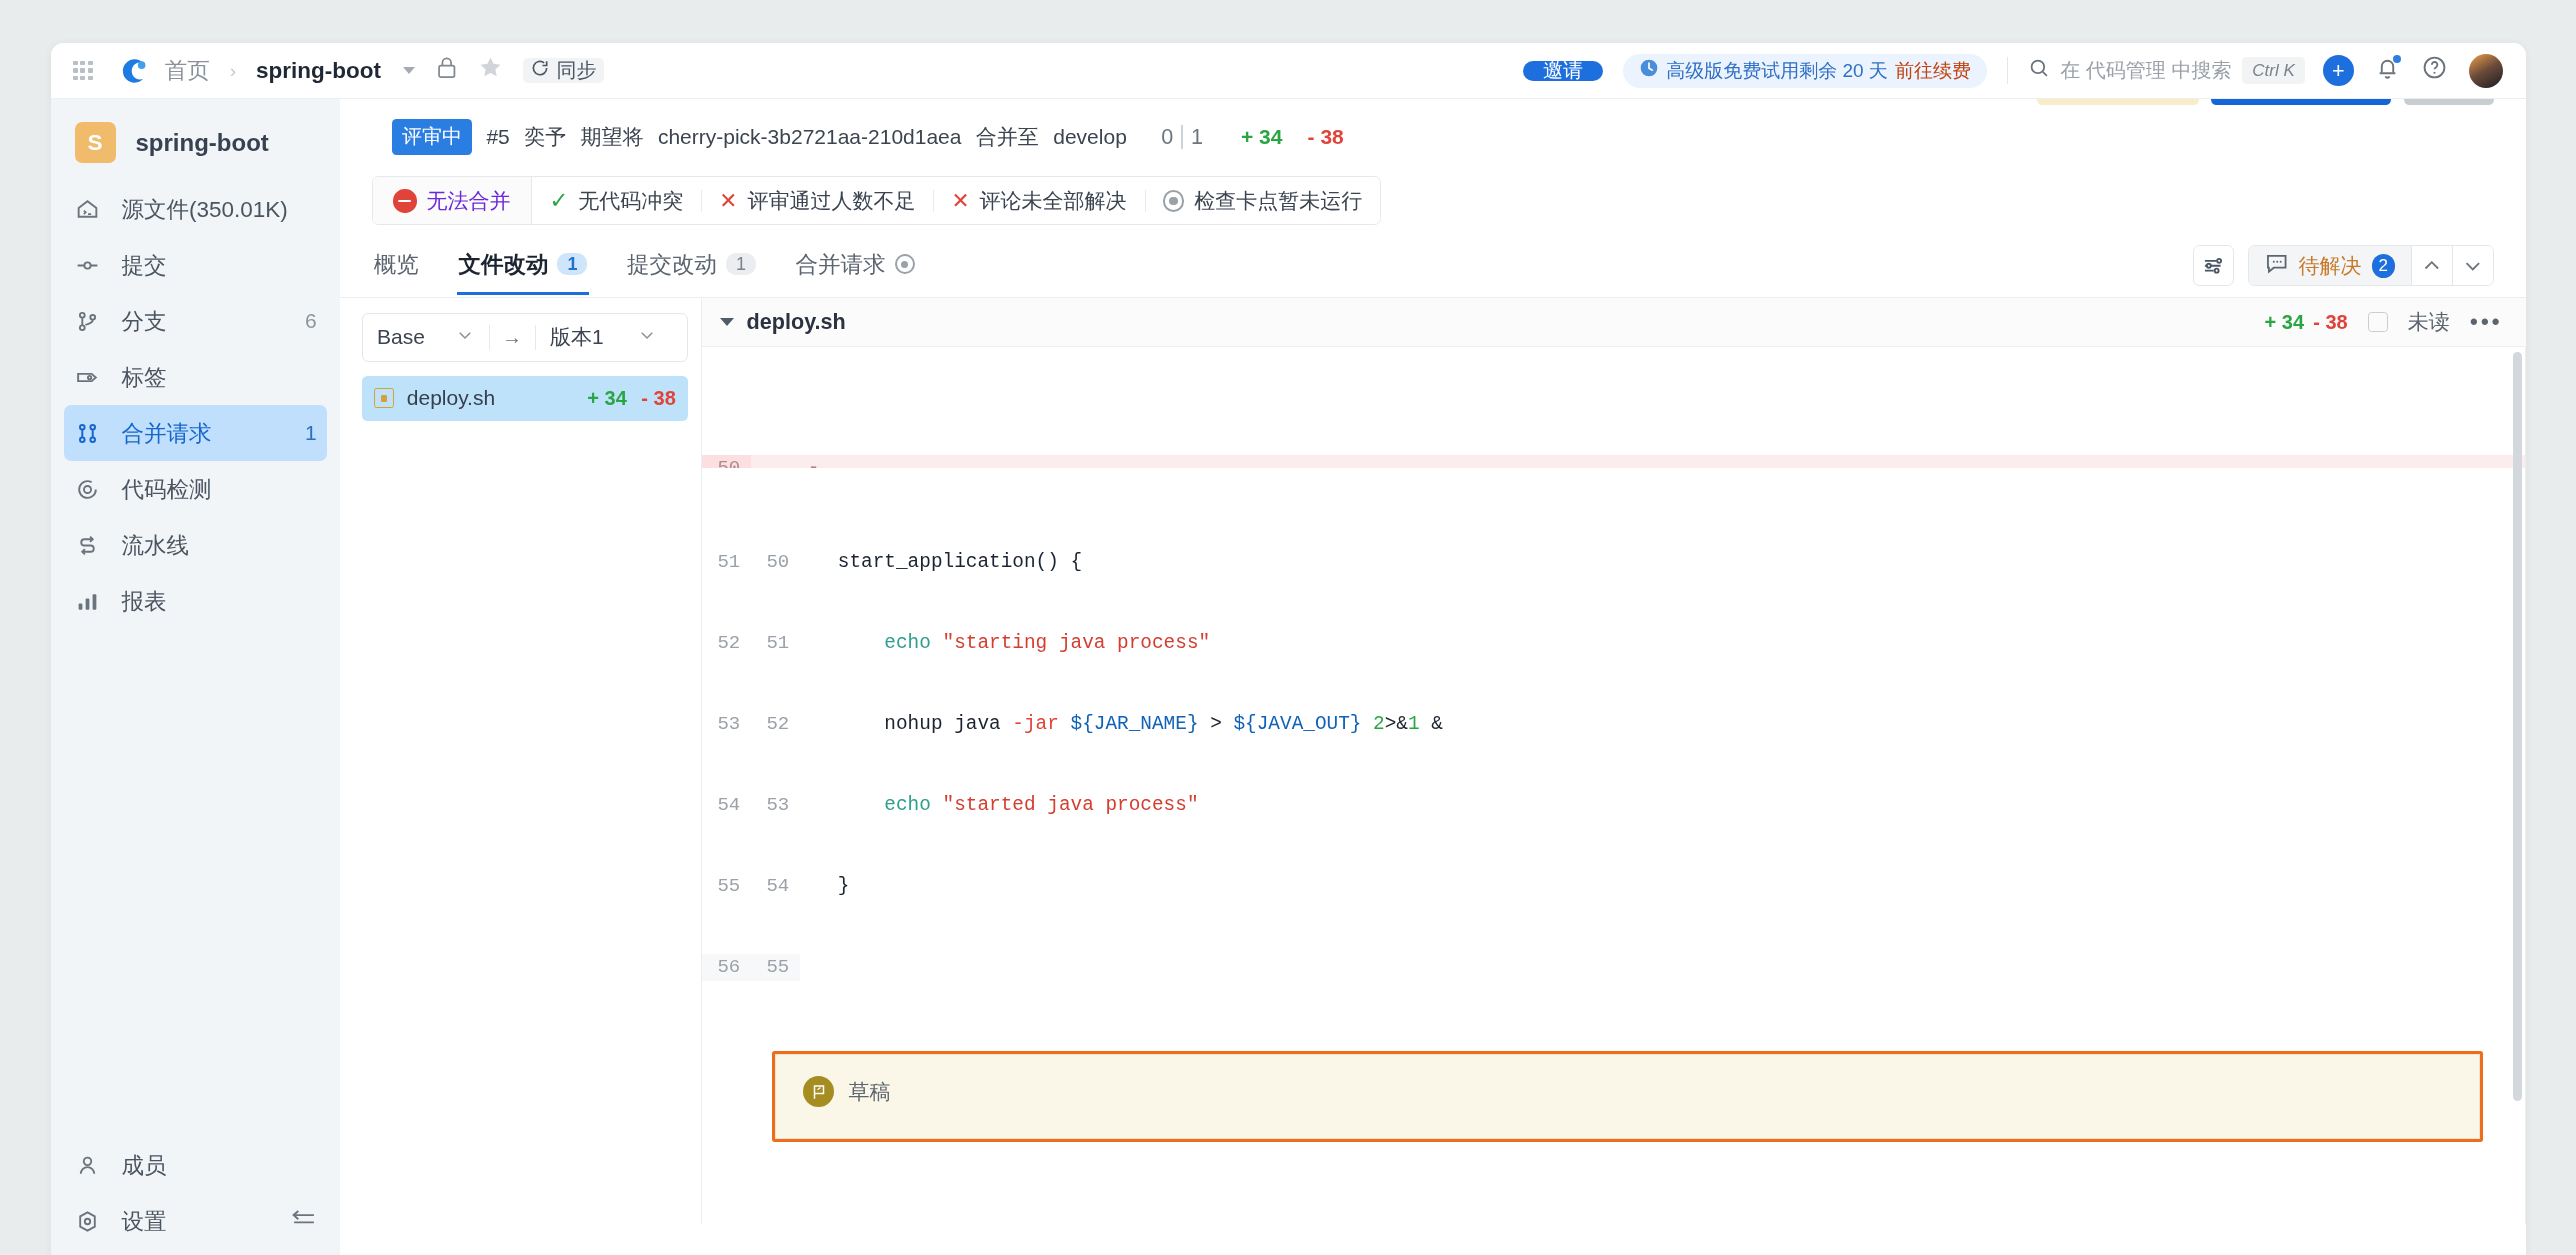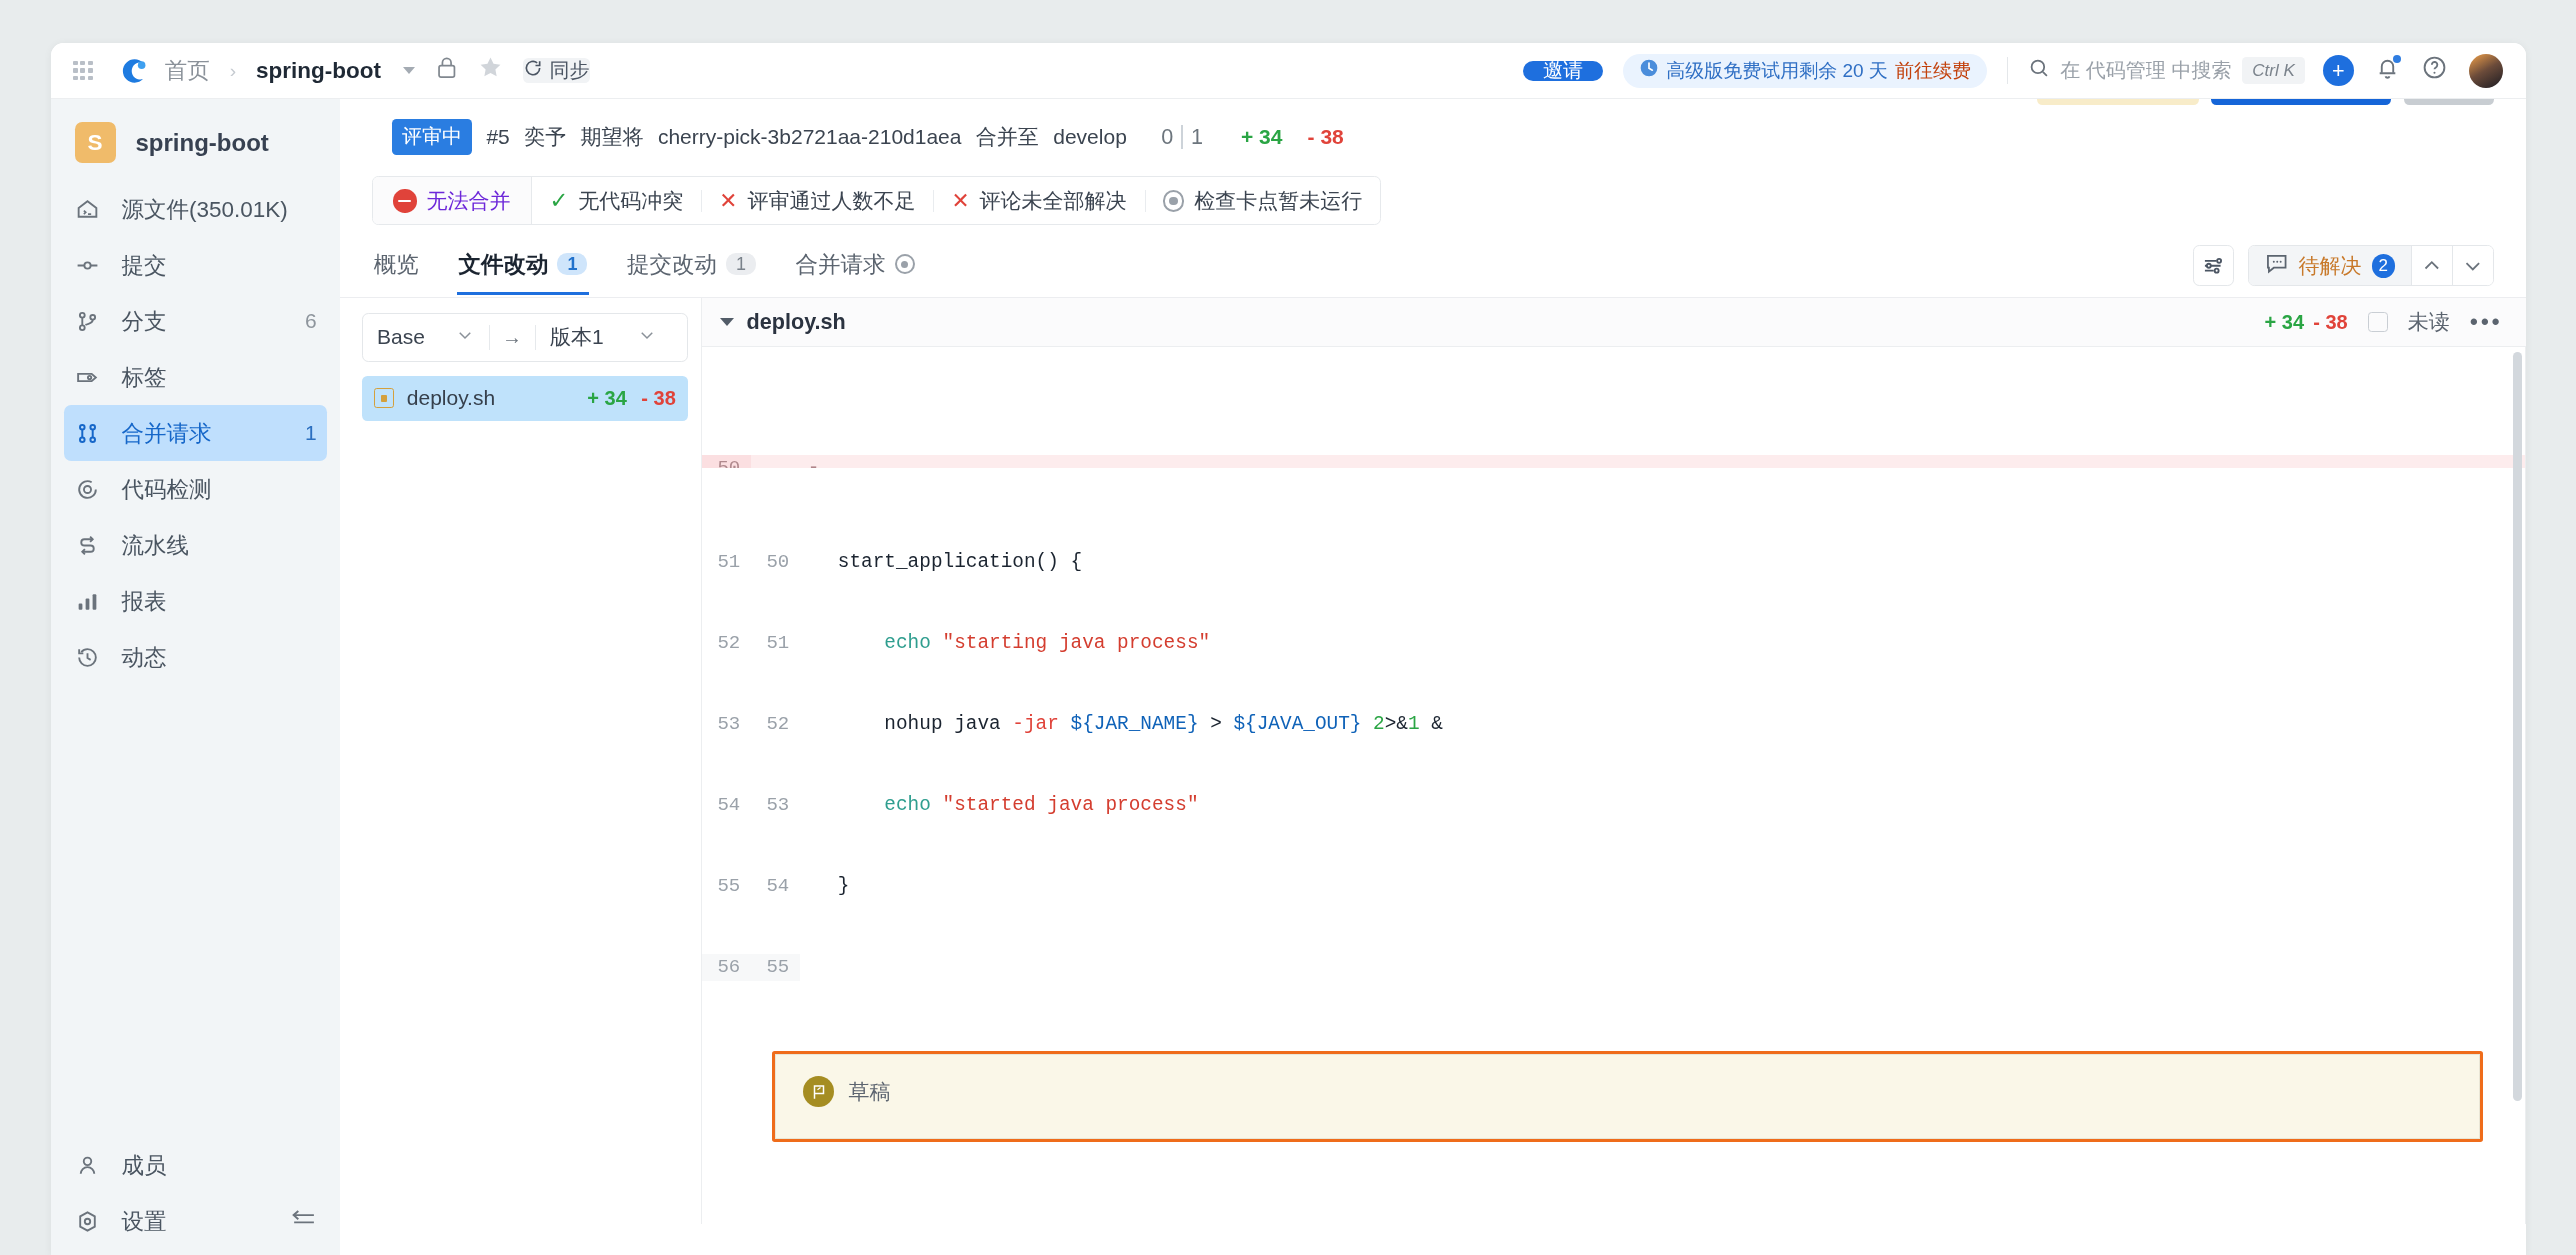--- a/index.html
+++ b/index.html
@@ -35,21 +35,21 @@
   .logo svg { display:block; }
   .crumb { display:flex; align-items:center; margin-left:12.6px; gap:20px; font-size:22.5px;}
   .crumb .home { color:#8a9199; }
   .crumb .sep { color:#c5cad0; font-size:19px; }
   .crumb .proj { color:#1f2935; font-weight:bold; }
   .caret-d { width:0;height:0;border-left:6.3px solid transparent;border-right:6.3px solid transparent;border-top:7.2px solid #a4abb3; margin-left:1.8px;}
   .ticon { margin-left:20px; opacity:.85; cursor:pointer; }
   .sync-btn {
     margin-left:20px; background:#f1f3f5; border-radius:5.4px;
     height:25px; display:flex; align-items:center; gap:6.3px;
-    padding:0 0; color:#4b5563; font-size:20px; cursor:pointer;
+    padding:0 7px; color:#4b5563; font-size:20px; cursor:pointer;
   }
   .spacer { flex:1; }
   .invite {
     background:#1E6FDE; color:#ffffff; border-radius:17px;
     height:20px; display:flex;align-items:center;padding:0 20px;
     font-size:20px; cursor:pointer;
   }
   .trial {
     margin-left:20px; background:#eaf3fe; color:#3478c8; border-radius:17px;
     height:34px; display:flex; align-items:center; gap:7.2px; padding:0 16px;
@@ -412,31 +412,20 @@
           <svg width="25" height="25" viewBox="0 0 24 24" fill="#6b737c">
             <rect x="3.5" y="14" width="3.6" height="6" rx="1"></rect>
               <rect x="10.2" y="9" width="3.6" height="11" rx="1"></rect>
               <rect x="16.9" y="5" width="3.6" height="15" rx="1"></rect>
           </svg>
         </span>
         <span>报表</span>
         <span class="count"></span>
       </div>
 
-      <div class="nav-item">
-        <span class="ico">
-          <svg width="25" height="25" viewBox="0 0 24 24" fill="none" stroke="#6b737c" stroke-width="1.8">
-            <path d="M4 12a8 8 0 108-8 8 8 0 00-6 2.8"></path>
-              <path d="M4 4v4h4"></path>
-              <path d="M12 8v4.5l3 1.8"></path>
-          </svg>
-        </span>
-        <span>动态</span>
-        <span class="count"></span>
-      </div>
 
       <div class="nav-bottom">
         <div class="nav-item">
           <span class="ico">
             <svg width="25" height="25" viewBox="0 0 24 24" fill="none" stroke="#6b737c" stroke-width="1.8">
               <circle cx="12" cy="8" r="3.6"></circle>
                 <path d="M5.5 20a6.5 6.5 0 0113 0"></path>
             </svg>
           </span>
           <span>成员</span>

